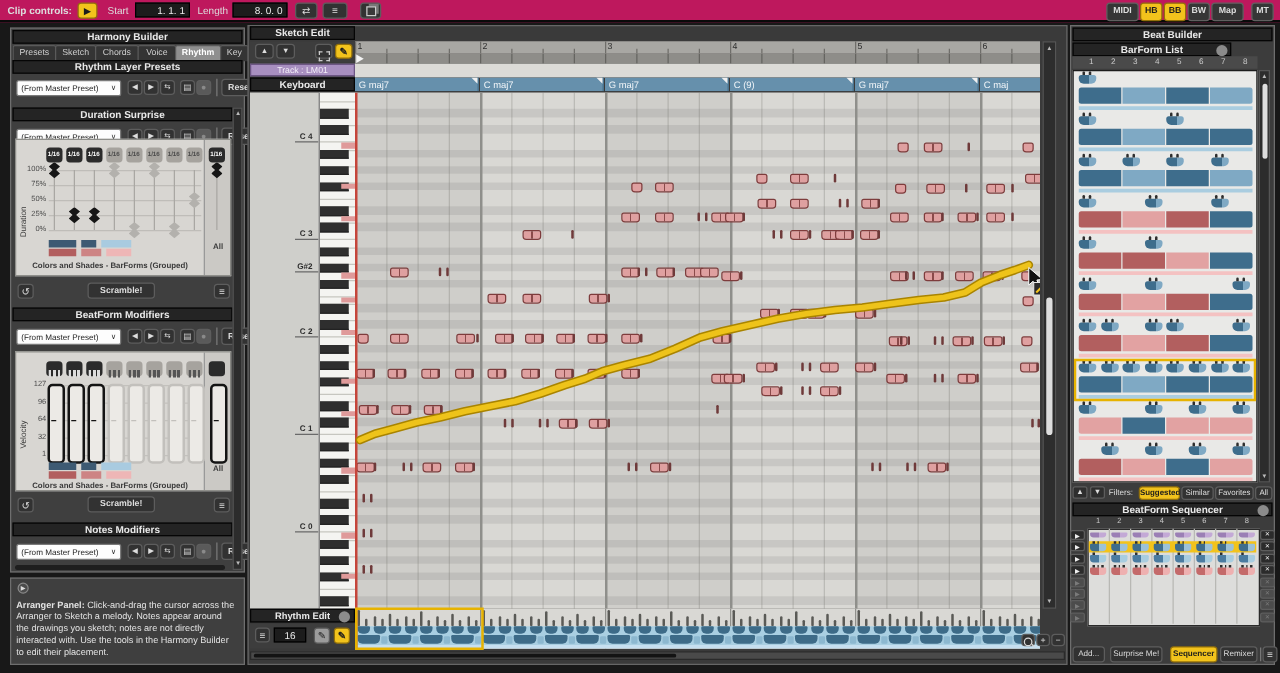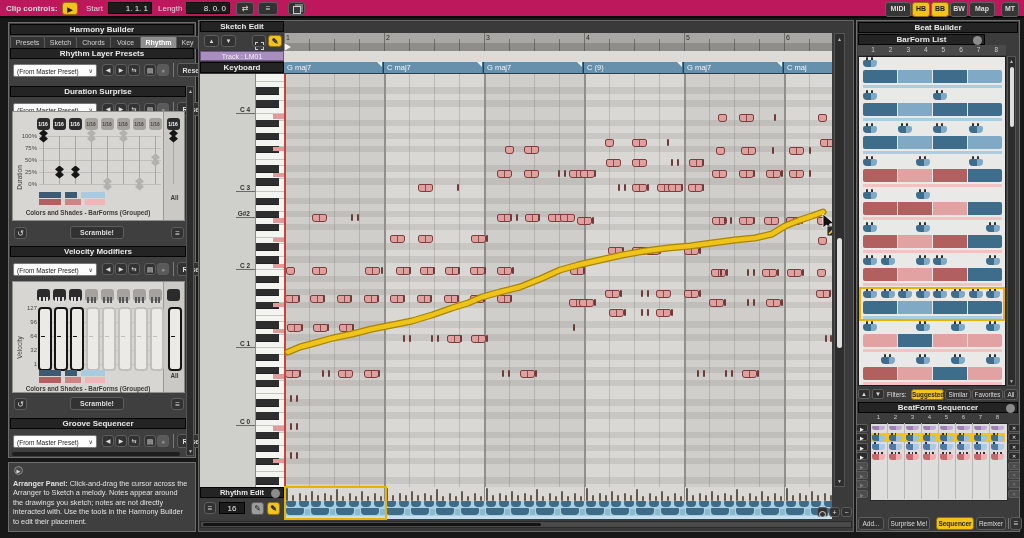--- a/index.html
+++ b/index.html
@@ -136,21 +136,21 @@
       <div style="position: absolute; left: 26px; top: 87px; width: 22px; height: 5.5px; background: rgb(178, 95, 95);"></div>
       <div style="position: absolute; left: 52px; top: 87px; width: 16px; height: 5.5px; background: rgb(205, 132, 132);"></div>
       <div style="position: absolute; left: 72px; top: 87px; width: 20px; height: 5.5px; background: rgb(238, 182, 182);"></div>
       <div style="position: absolute; left: 150px; top: 82px; width: 23px; font-size: 6.3px; color: rgb(58, 58, 58); text-align: center; font-weight: bold;">All</div>
       <div class="legendtxt" style="position: absolute; left: 0px; top: 97px; width: 150px;">Colors and Shades - BarForms (Grouped)</div>
     </div>
   <span class="abs btn" style="left:14px;top:227px;width:13px;height:12px;font-size:8px;line-height:11px">↺</span>
   <span class="abs btn" style="left:70px;top:226px;width:54px;height:13px;font-size:7px;line-height:12px;font-weight:bold">Scramble!</span>
   <span class="abs btn" style="left:171px;top:227px;width:13px;height:12px;font-size:8px;line-height:11px">≡</span>
 
-  <div class="abs hdr" style="left:10px;top:246px;width:176px;height:11px;line-height:10px">Velocity Modifiers</div>
+  <div class="abs hdr" style="left:10px;top:246px;width:176px;height:11px;line-height:10px">BeatForm Modifiers</div>
   <div class="abs" id="vel-preset" style="left:10px;top:259px;width:176px;height:24px">
       <div class="dd abs" style="position: absolute; left: 3px; top: 4px; width: 84px; height: 13px;">(From Master Preset)</div>
       <div class="btn abs" style="position: absolute; left: 92px; top: 4px; width: 12px; height: 12px; font-size: 6px; line-height: 11px; text-align: center;">◀</div>
       <div class="btn abs" style="position: absolute; left: 105px; top: 4px; width: 12px; height: 12px; font-size: 6px; line-height: 11px; text-align: center;">▶</div>
       <div class="btn abs" style="position: absolute; left: 118px; top: 4px; width: 12px; height: 12px; font-size: 6px; line-height: 11px; text-align: center;">⇆</div>
       <div class="btn abs" style="position: absolute; left: 134px; top: 4px; width: 12px; height: 12px; font-size: 7px; line-height: 11px; text-align: center; color: rgb(204, 204, 204);">▤</div>
       <div class="btn abs" style="position: absolute; left: 147px; top: 4px; width: 12px; height: 12px; font-size: 7px; line-height: 11px; text-align: center; background: rgb(90, 90, 90); color: rgb(138, 138, 138);">●</div>
       <div style="position: absolute; left: 163px; top: 3px; width: 1px; height: 14px; background: rgb(122, 122, 122);"></div>
       <div class="btn abs" style="position: absolute; left: 167px; top: 3px; width: 30px; height: 14px; font-size: 7px; line-height: 13px; text-align: center; font-weight: bold;">Reset</div>
     </div>
@@ -200,21 +200,21 @@
       <div style="position: absolute; left: 26px; top: 95px; width: 22px; height: 5.5px; background: rgb(178, 95, 95);"></div>
       <div style="position: absolute; left: 52px; top: 95px; width: 16px; height: 5.5px; background: rgb(205, 132, 132);"></div>
       <div style="position: absolute; left: 72px; top: 95px; width: 20px; height: 5.5px; background: rgb(238, 182, 182);"></div>
       <div style="position: absolute; left: 150px; top: 90px; width: 23px; font-size: 6.3px; color: rgb(58, 58, 58); text-align: center; font-weight: bold;">All</div>
       <div class="legendtxt" style="position: absolute; left: 0px; top: 103px; width: 150px;">Colors and Shades - BarForms (Grouped)</div>
     </div>
   <span class="abs btn" style="left:14px;top:398px;width:13px;height:12px;font-size:8px;line-height:11px">↺</span>
   <span class="abs btn" style="left:70px;top:397px;width:54px;height:13px;font-size:7px;line-height:12px;font-weight:bold">Scramble!</span>
   <span class="abs btn" style="left:171px;top:398px;width:13px;height:12px;font-size:8px;line-height:11px">≡</span>
 
-  <div class="abs hdr" style="left:10px;top:418px;width:176px;height:11px;line-height:10px">Groove Sequencer</div>
+  <div class="abs hdr" style="left:10px;top:418px;width:176px;height:11px;line-height:10px">Notes Modifiers</div>
   <div class="abs" id="groove-preset" style="left:10px;top:431px;width:176px;height:24px">
       <div class="dd abs" style="position: absolute; left: 3px; top: 4px; width: 84px; height: 13px;">(From Master Preset)</div>
       <div class="btn abs" style="position: absolute; left: 92px; top: 4px; width: 12px; height: 12px; font-size: 6px; line-height: 11px; text-align: center;">◀</div>
       <div class="btn abs" style="position: absolute; left: 105px; top: 4px; width: 12px; height: 12px; font-size: 6px; line-height: 11px; text-align: center;">▶</div>
       <div class="btn abs" style="position: absolute; left: 118px; top: 4px; width: 12px; height: 12px; font-size: 6px; line-height: 11px; text-align: center;">⇆</div>
       <div class="btn abs" style="position: absolute; left: 134px; top: 4px; width: 12px; height: 12px; font-size: 7px; line-height: 11px; text-align: center; color: rgb(204, 204, 204);">▤</div>
       <div class="btn abs" style="position: absolute; left: 147px; top: 4px; width: 12px; height: 12px; font-size: 7px; line-height: 11px; text-align: center; background: rgb(90, 90, 90); color: rgb(138, 138, 138);">●</div>
       <div style="position: absolute; left: 163px; top: 3px; width: 1px; height: 14px; background: rgb(122, 122, 122);"></div>
       <div class="btn abs" style="position: absolute; left: 167px; top: 3px; width: 30px; height: 14px; font-size: 7px; line-height: 13px; text-align: center; font-weight: bold;">Reset</div>
     </div>

